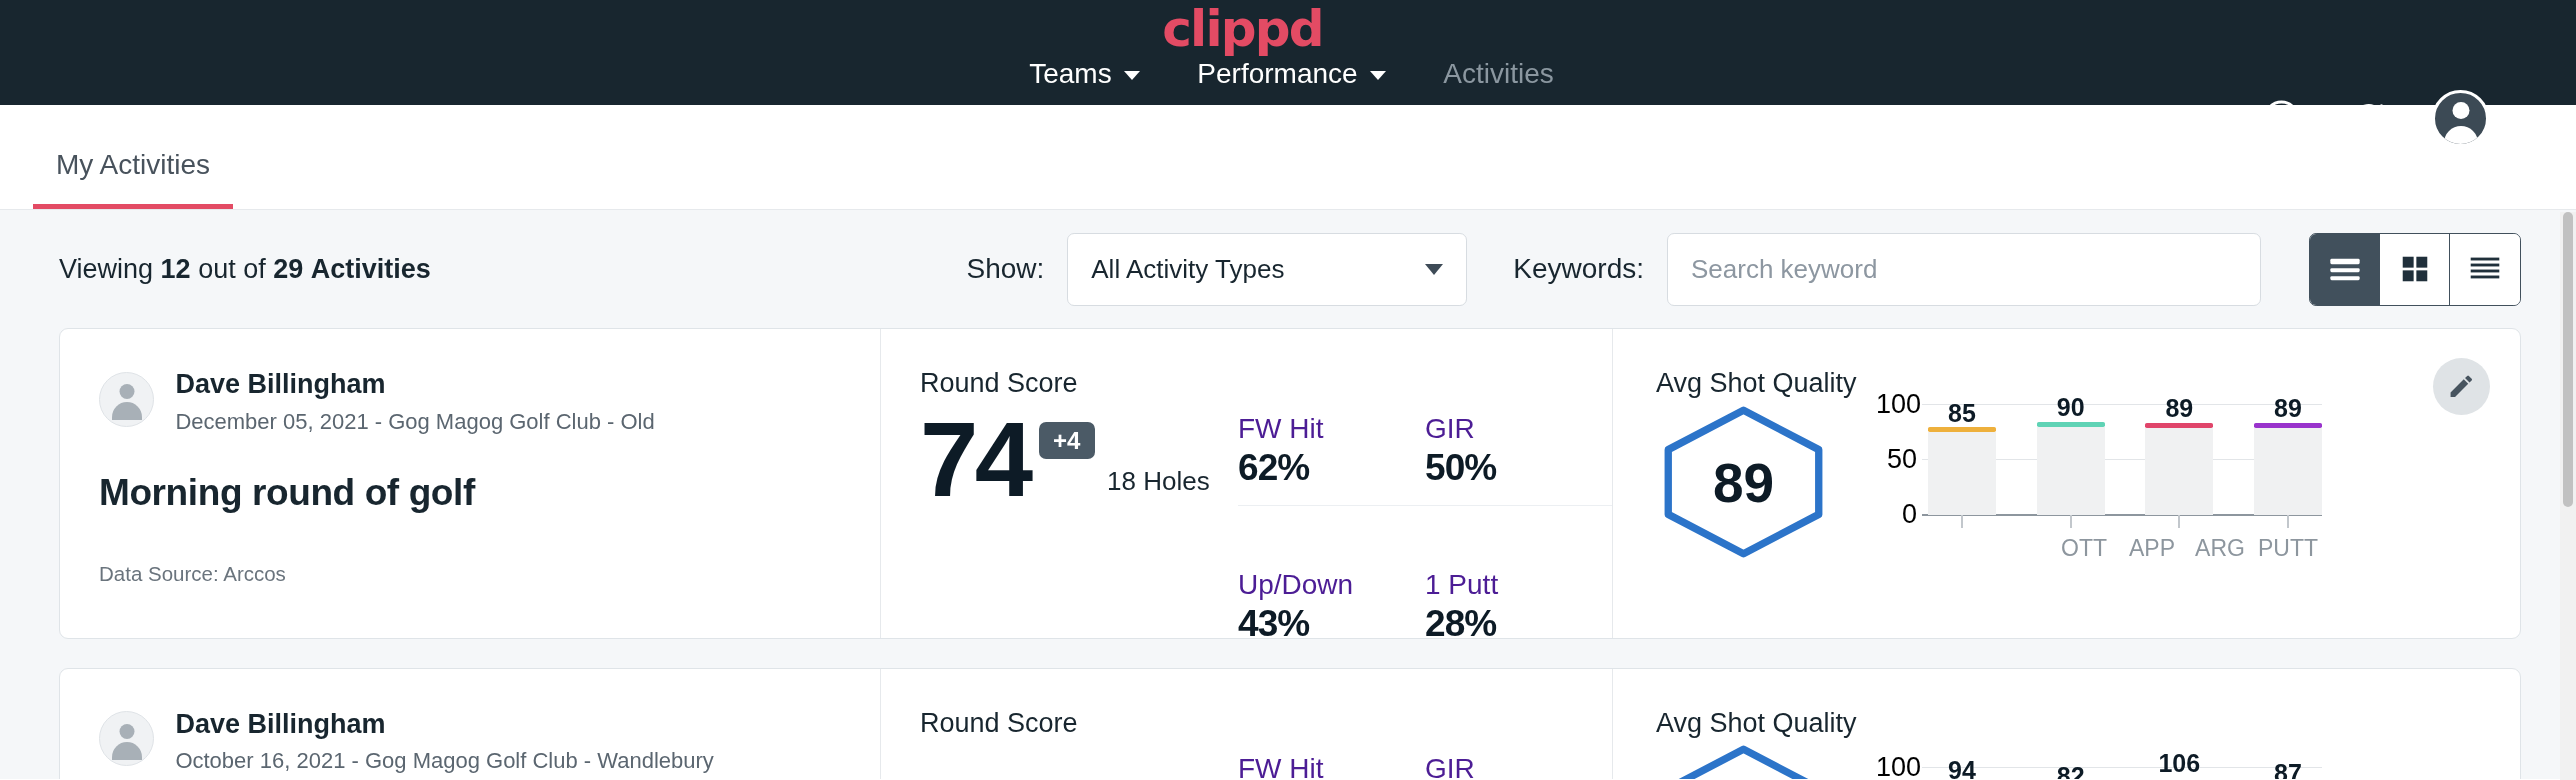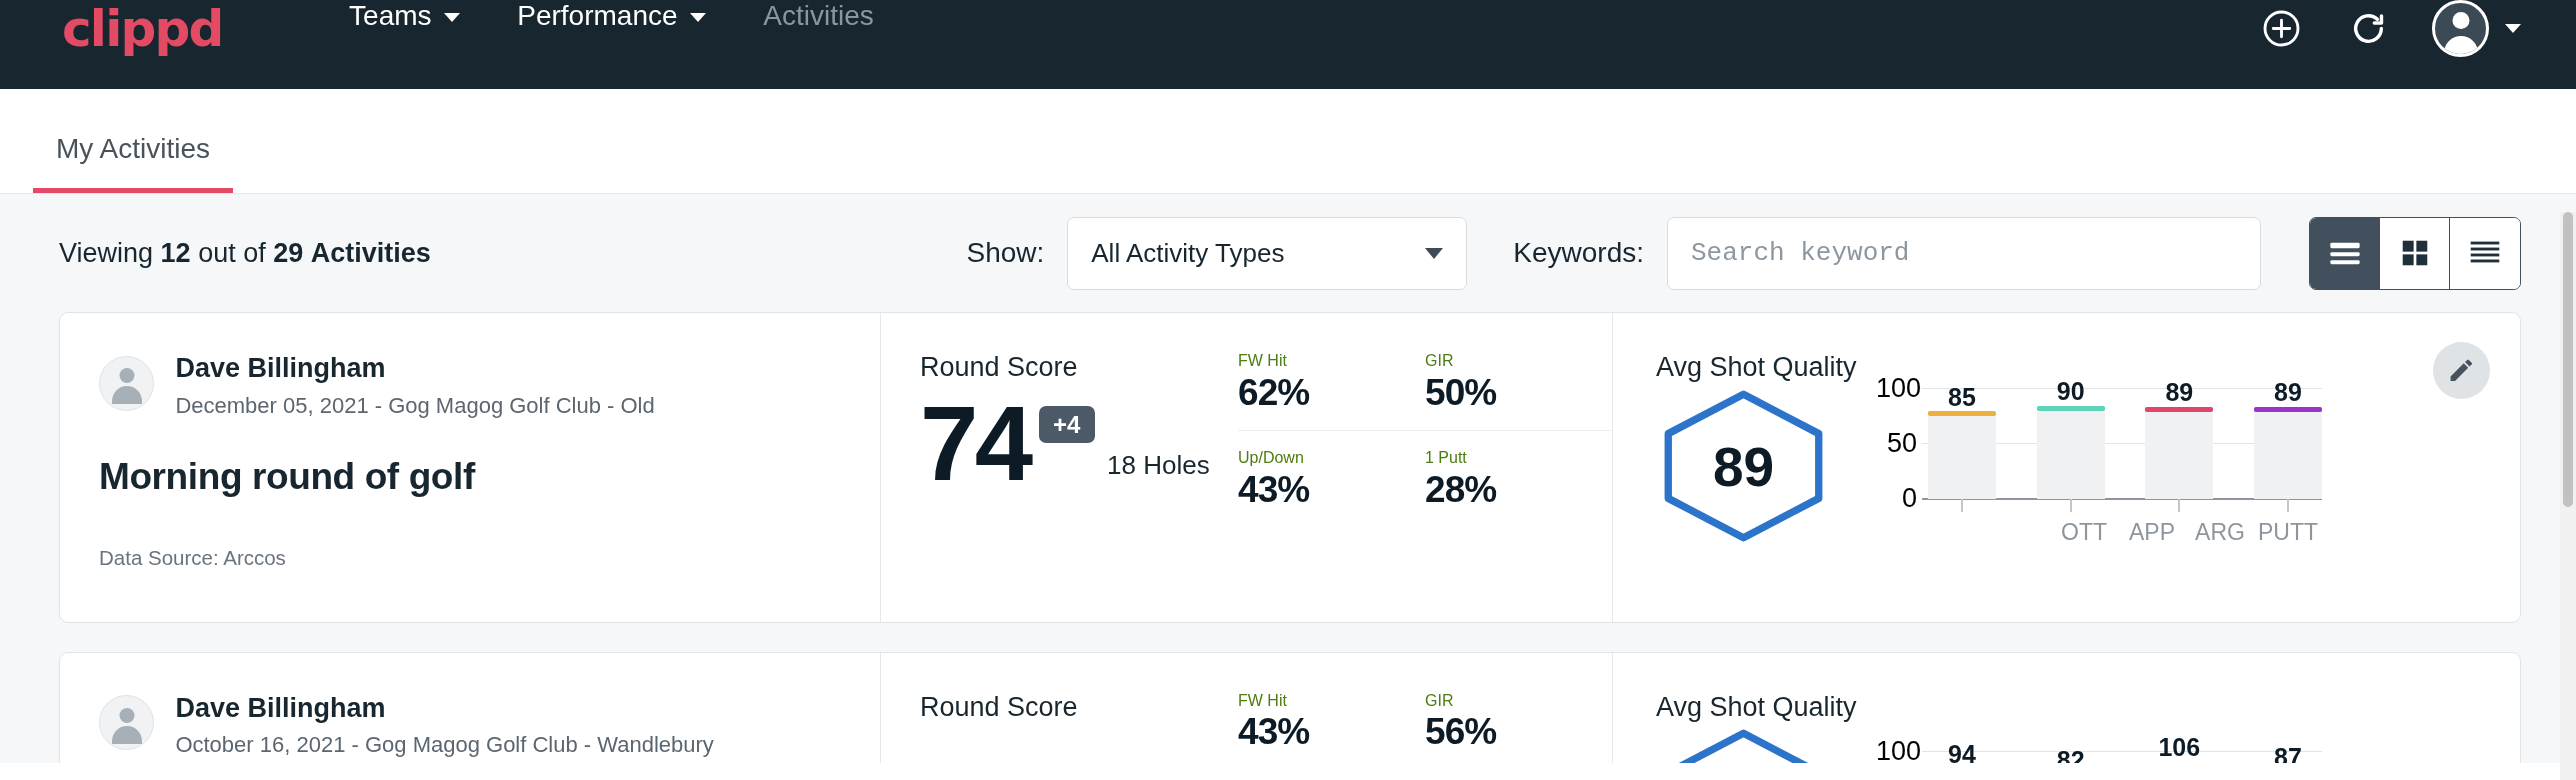--- a/index.html
+++ b/index.html
@@ -5,26 +5,27 @@
   * { box-sizing: border-box; margin: 0; padding: 0; }
   html, body {
     width: 2576px; height: 780px;
     font-family: "Liberation Sans", sans-serif;
     background: #ffffff;
     overflow: hidden;
   }
 
   
   .navbar {
-    height: 89px;
+    height: 105px;
     background: #18262f;
     display: flex;
-    align-items: flex-start;
+    align-items: center;
     padding: 0 55px 0 62px;
     position: relative;
+    flex-direction: column;
   }
   .brand {
     font-size: 50px;
     font-weight: 700;
     color: #e34b64;
     letter-spacing: -1.8px;
     margin-right: 98px;
     font-family: "DejaVu Sans", sans-serif;
     cursor: pointer;
   }
@@ -130,21 +131,21 @@
     border-top: 11.6px solid #3e4b57;
   }
   .kw-label { font-size: 28px; color:#18262f; margin-left: 46px; margin-right: 23px; text-align: right; }
   .search-box {
     width: 594px; height: 73px;
     background:#fff; border:0.9px solid #d7dce1; border-radius: 7.1px;
     display:flex; align-items:center; padding: 0 23px;
   }
   .search-box input {
     border:none; outline:none; width:100%;
-    font-size: 26px; font-family: Liberation Mono, monospace; color:#18262f; background: transparent;
+    font-size: 26px; font-family: Liberation Sans, sans-serif; color:#18262f; background: transparent;
   }
   .search-box input::placeholder { color:#8d97a1; }
 
   .viewtoggle {
     margin-left: 48px;
     display:flex; border:0.9px solid #41505c; border-radius: 7.1px; overflow:hidden;
   }
   .vt {
     width: 70px; height: 71px;
     display:flex; align-items:center; justify-content:center;
@@ -211,21 +212,21 @@
     padding: 39px 0 0 0;
     display:grid; grid-template-columns: 1fr 1fr;
     grid-template-rows: auto auto;
     column-gap: 0; row-gap: 0;
     align-content: start;
     border-right: 0.9px solid #e6e9ec;
   }
   .stat { padding-right: 54px; }
   .stat.top { border-bottom: 0.9px solid #eceff2; padding-bottom: 16px; }
   .stat.bot { padding-top: 18px; }
-  .stat-k { font-size: 16px; color:#4d7c0f; }
+  .stat-k { font-size: 28px; color:#4c1d95;margin-top:45px; }
   .stat-v { font-size: 37px; font-weight: 700; color:#0d1b26; margin-top: 1.8px; letter-spacing:-0.9px; }
 
   .col-quality {
     flex: 1;
     padding: 39px 0 0 43px;
     display:flex; flex-direction: column;
   }
   .q-body { display:flex; align-items:center; margin-top: 5.4px; }
   .hexwrap { width: 175px; flex-shrink: 0; position: relative; }
   .hexnum {

